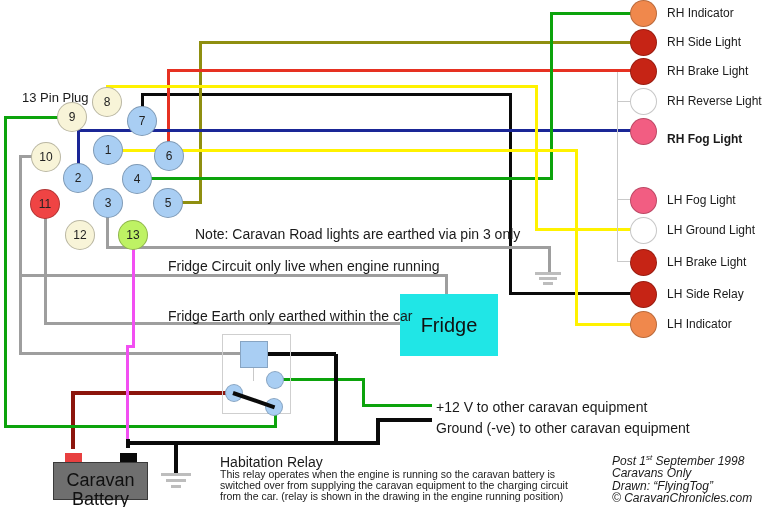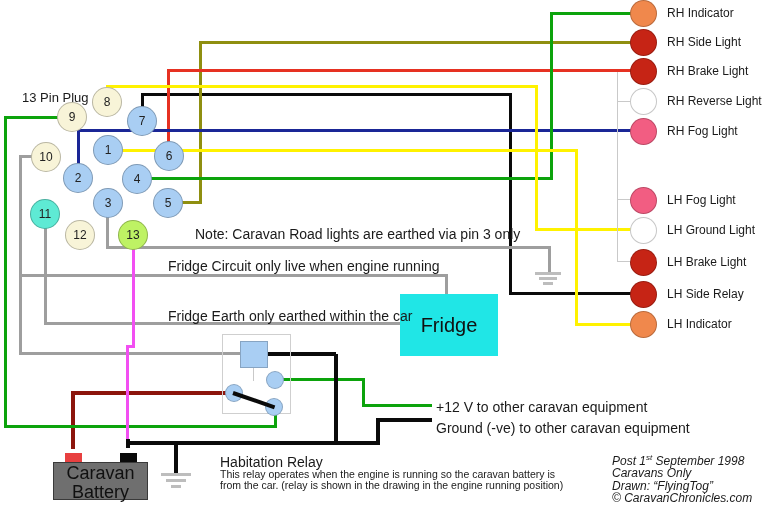--- a/index.html
+++ b/index.html
@@ -34,21 +34,21 @@
   .relay-square{position:absolute;left:240px;top:341px;width:28px;height:27px;
                 border:1px solid rgba(0,0,0,0.2);box-sizing:border-box;}
   .relay-circle{position:absolute;width:18px;height:18px;border-radius:50%;
                 border:1px solid rgba(0,0,0,0.2);box-sizing:border-box;}
   .relay-arm{position:absolute;left:233px;top:391px;width:44px;height:4px;background:#0a0a0a;
              transform:rotate(19deg);transform-origin:0 50%;}
   .fridge{position:absolute;left:400px;top:294px;width:98px;height:62px;background:#20e6e6;
           display:flex;align-items:center;justify-content:center;font-size:20px;color:#111;}
   .battery{position:absolute;left:53px;top:462px;width:95px;height:38px;background:#6f6f6f;
            border:1px solid #3a3a3a;box-sizing:border-box;text-align:center;
-           font-size:18px;line-height:19px;color:#101010;padding-top:1px;}
+           font-size:18px;line-height:19px;color:#101010;padding-top:8px;}
   .term{position:absolute;width:17px;height:10px;}
 </style>
 </head>
 <body>
 
 <div class="w c-black" style="left:141px;top:93px;width:3px;height:30px;"></div>
 <div class="w c-black" style="left:141px;top:93px;width:371px;height:3px;"></div>
 <div class="w c-black" style="left:509px;top:93px;width:3px;height:202px;"></div>
 <div class="w c-black" style="left:509px;top:292px;width:125px;height:3px;"></div>
 
@@ -144,35 +144,35 @@
     <div class="pin" style="left: 93px; top: 135px; background: rgb(169, 206, 243);">1</div>
     <div class="pin" style="left: 63px; top: 163px; background: rgb(169, 206, 243);">2</div>
     <div class="pin" style="left: 93px; top: 188px; background: rgb(169, 206, 243);">3</div>
     <div class="pin" style="left: 122px; top: 164px; background: rgb(169, 206, 243);">4</div>
     <div class="pin" style="left: 153px; top: 188px; background: rgb(169, 206, 243);">5</div>
     <div class="pin" style="left: 154px; top: 141px; background: rgb(169, 206, 243);">6</div>
     <div class="pin" style="left: 127px; top: 106px; background: rgb(169, 206, 243);">7</div>
     <div class="pin" style="left: 92px; top: 87px; background: rgb(248, 244, 216);">8</div>
     <div class="pin" style="left: 57px; top: 102px; background: rgb(248, 244, 216);">9</div>
     <div class="pin" style="left: 31px; top: 142px; background: rgb(248, 244, 216);">10</div>
-    <div class="pin" style="left: 30px; top: 199px; background: #5eead4;">11</div>
+    <div class="pin" style="left: 30px; top: 189px; background: #ef4444;">11</div>
     <div class="pin" style="left: 65px; top: 220px; background: rgb(248, 244, 216);">12</div>
     <div class="pin" style="left: 118px; top: 220px; background: #bef264;">13</div>
   </div>
 <div id="lights-layer">
     <div class="lamp" style="left: 630px; top: 0px; background: rgb(240, 136, 76);"></div>
     <div class="lamp-label" style="left: 667px; top: 6px;">RH Indicator</div>
     <div class="lamp" style="left: 630px; top: 29px; background: rgb(198, 36, 21);"></div>
     <div class="lamp-label" style="left: 667px; top: 35px;">RH Side Light</div>
     <div class="lamp" style="left: 630px; top: 58px; background: rgb(198, 36, 21);"></div>
     <div class="lamp-label" style="left: 667px; top: 64px; text-align: right;">RH Brake Light</div>
     <div class="lamp" style="left: 630px; top: 88px; background: rgb(255, 255, 255);"></div>
     <div class="lamp-label" style="left: 667px; top: 94px;">RH Reverse Light</div>
     <div class="lamp" style="left: 630px; top: 118px; background: rgb(242, 93, 130);"></div>
-    <div class="lamp-label" style="left: 667px; top: 124px;">RH Fog Light</div>
+    <div class="lamp-label" style="left: 667px; top: 132px; font-weight: bold;">RH Fog Light</div>
     <div class="lamp" style="left: 630px; top: 187px; background: rgb(242, 93, 130);"></div>
     <div class="lamp-label" style="left: 667px; top: 193px;">LH Fog Light</div>
     <div class="lamp" style="left: 630px; top: 217px; background: rgb(255, 255, 255);"></div>
     <div class="lamp-label" style="left: 667px; top: 223px;">LH Ground Light</div>
     <div class="lamp" style="left: 630px; top: 249px; background: rgb(198, 36, 21);"></div>
     <div class="lamp-label" style="left: 667px; top: 255px;">LH Brake Light</div>
     <div class="lamp" style="left: 630px; top: 281px; background: rgb(198, 36, 21);"></div>
     <div class="lamp-label" style="left: 667px; top: 287px;">LH Side Relay</div>
     <div class="lamp" style="left: 630px; top: 311px; background: rgb(240, 136, 76);"></div>
     <div class="lamp-label" style="left: 667px; top: 317px;">LH Indicator</div>
@@ -180,20 +180,21 @@
 
 <div class="txt small" style="left:22px;top:90px;font-size:13px;">13 Pin Plug</div>
 <div class="txt note" style="left:195px;top:226px;">Note: Caravan Road lights are earthed via pin 3 only</div>
 <div class="txt note" style="left:168px;top:258px;">Fridge Circuit only live when engine running</div>
 <div class="txt note" style="left:168px;top:308px;">Fridge Earth only earthed within the car</div>
 <div class="txt small" style="left:436px;top:399px;">+12 V to other caravan equipment</div>
 <div class="txt small" style="left:436px;top:420px;">Ground (-ve) to other caravan equipment</div>
 <div class="txt small" style="left:220px;top:454px;">Habitation Relay</div>
 <div class="txt tiny" style="left:220px;top:469px;">
   <div>This relay operates when the engine is running so the caravan battery is</div>
+  <div>switched over from supplying the caravan equipment to the charging circuit</div>
   <div>from the car. (relay is shown in the drawing in the engine running position)</div>
 </div>
 <div class="txt credits" style="left:612px;top:452px;">
   <div><span>Post 1</span><sup>st</sup><span> September 1998</span></div>
   <div>Caravans Only</div>
   <div>Drawn: “FlyingTog”</div>
   <div>© CaravanChronicles.com</div>
 </div>
 
 </body></html>

